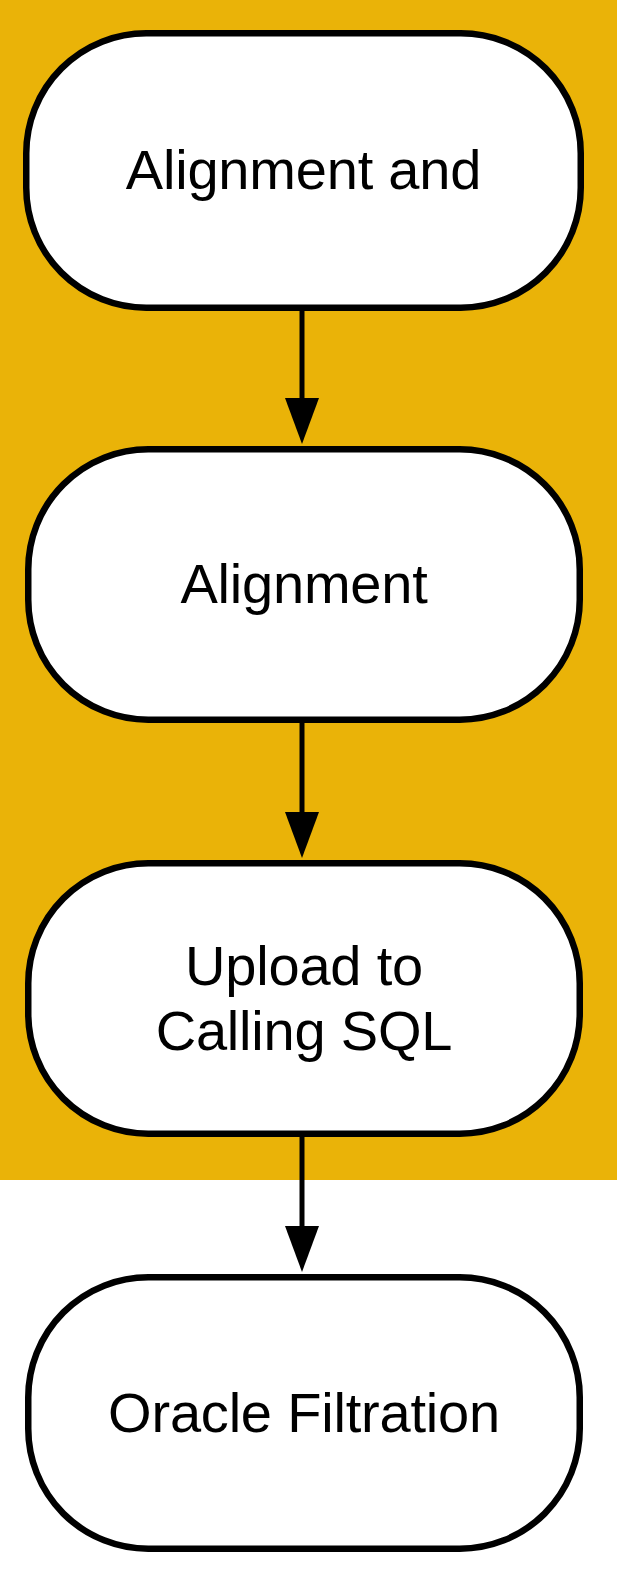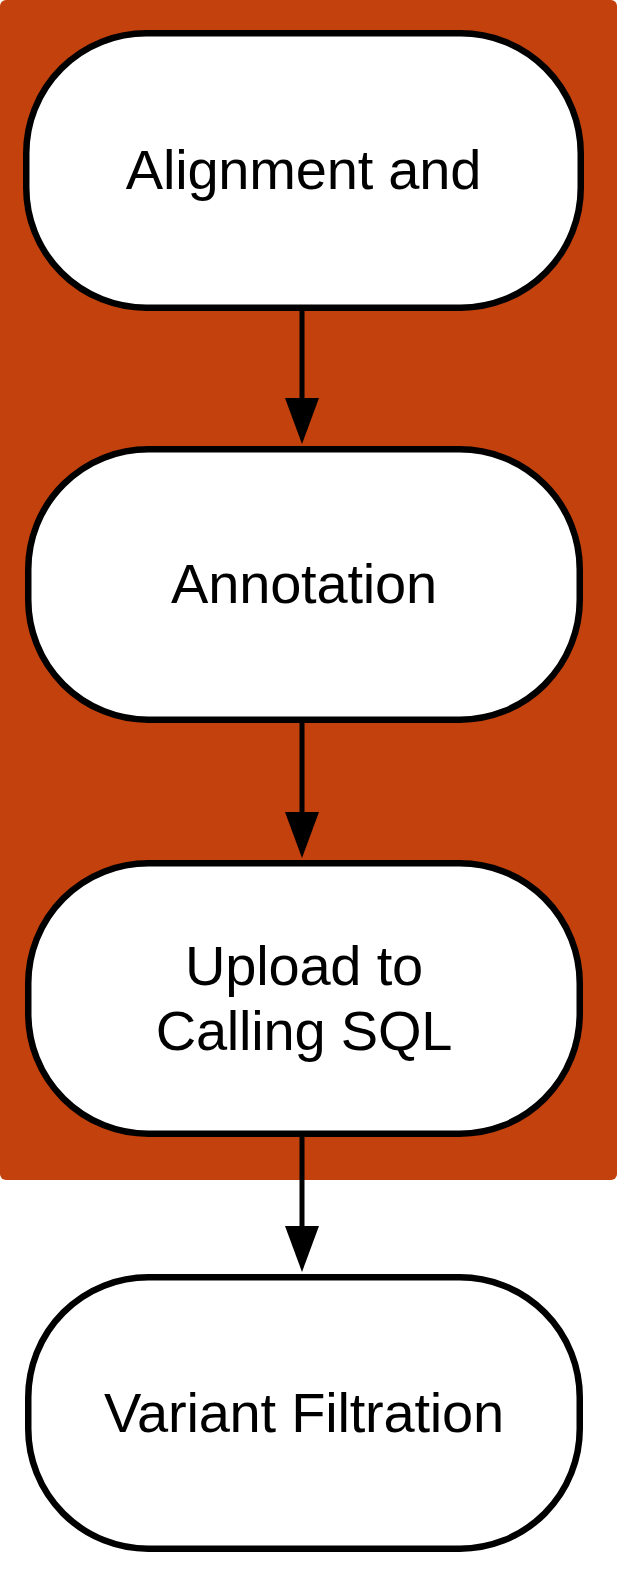--- a/index.html
+++ b/index.html
@@ -11,22 +11,21 @@
   body {
     width: 617px;
     height: 1582px;
     overflow: hidden;
     font-family: "Liberation Sans", sans-serif;
   }
   #diagram-root {
     position: relative;
     width: 617px;
     height: 1180px;
-    background: #c2410c;
-    border-radius: 6px;
+    background: #eab308;
   }
   #flow-svg {
     position: absolute;
     left: 0;
     top: 0;
     width: 617px;
     height: 1582px;
     display: block;
   }
   .node-shape {
@@ -90,25 +89,25 @@
     </g>
 
     <rect class="node-shape" x="28.25" y="1277.25" width="551.5" height="271.5" rx="120" ry="120"></rect>
   </svg>
 
   <div class="node-label" style="left:23px; top:30px; width:561px; height:281px;">
     <span class="line">Alignment and</span>
   </div>
 
   <div class="node-label" style="left:25px; top:446px; width:558px; height:277px;">
-    <span class="line">Annotation</span>
+    <span class="line">Alignment</span>
   </div>
 
   <div class="node-label" style="left:25px; top:860px; width:558px; height:277px;">
     <span class="line">Upload to</span>
     <span class="line">Calling SQL</span>
   </div>
 
   <div class="node-label" style="left:25px; top:1274px; width:558px; height:278px;">
-    <span class="line">Variant Filtration</span>
+    <span class="line">Oracle Filtration</span>
   </div>
 
 </div>
 
 </body></html>

